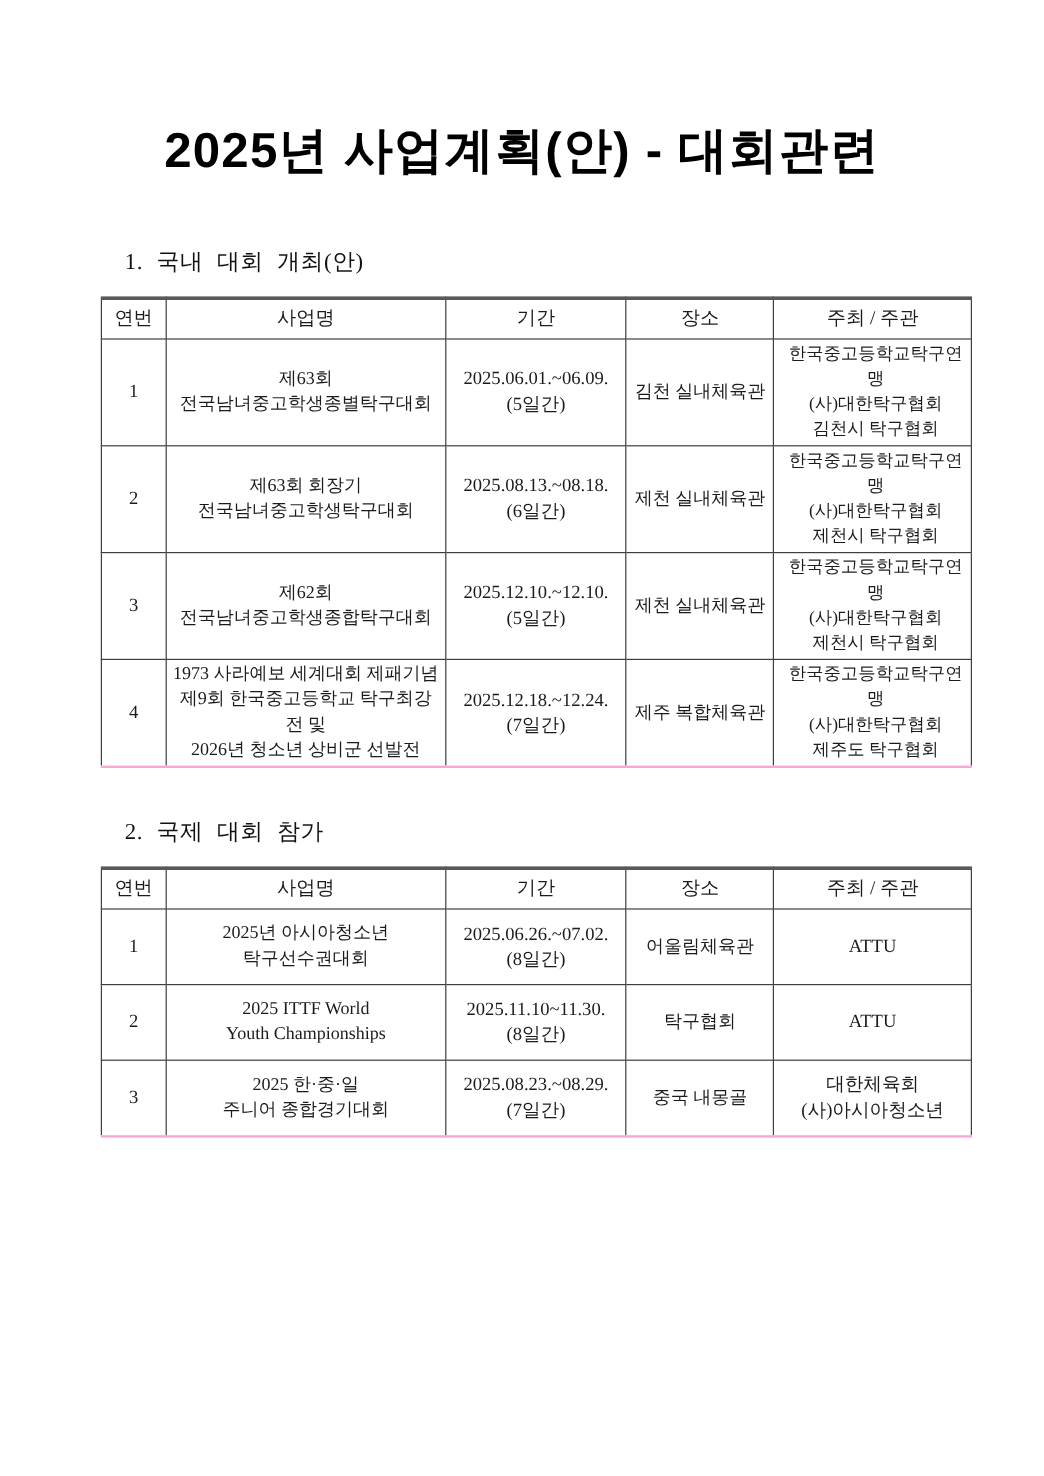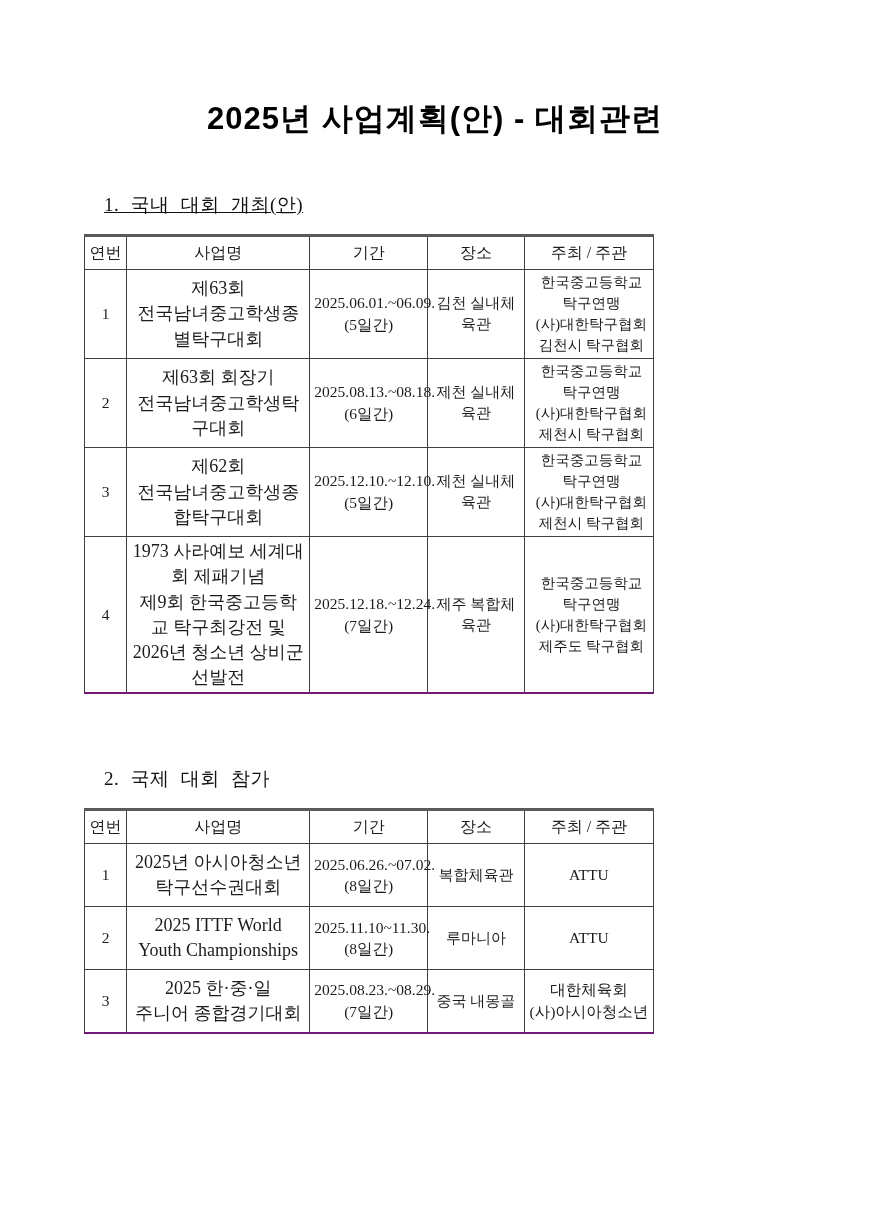--- a/index.html
+++ b/index.html
@@ -15,42 +15,42 @@
   .page {
     position: absolute;
     inset: 0;
     background: #ffffff;
   }
   .doc-title {
     margin-top: 98px;
     text-align: center;
     font-family: "Liberation Sans", "DejaVu Sans", sans-serif;
     font-weight: 800;
-    font-size: 31px;
+    font-size: 41px;
     letter-spacing: 1px;
     color: #000000;
   }
   .section {
     margin-left: 84px;
     margin-right: 84px;
   }
   .section-heading {
     font-size: 19px;
     letter-spacing: 0.5px;
     word-spacing: 6px;
     color: #111111;
     margin-left: 20px;
   }
-  .section-1 .section-heading { margin-top: 52px; margin-bottom: 16px; text-decoration: underline; }
-  .section-2 .section-heading { margin-top: 72px; margin-bottom: 16px; }
+  .section-1 .section-heading { margin-top: 52px; margin-bottom: 16px; }
+  .section-2 .section-heading { margin-top: 40px; margin-bottom: 16px; }
   table.plan-table {
-    width: 570px;
+    width: 726px;
     border-collapse: collapse;
     border-top: 3px solid #595959;
-    border-bottom: 2px solid #701a75;
+    border-bottom: 2px solid #f9a8d4;
     table-layout: fixed;
   }
   .plan-table th, .plan-table td {
     border: 1px solid #3f3f3f;
     font-weight: normal;
     text-align: center;
     vertical-align: middle;
     font-size: 15.5px;
     line-height: 1.4;
     white-space: pre-line;
@@ -60,21 +60,21 @@
   .plan-table th {
     height: 34px;
     font-size: 16px;
   }
   .plan-table td { height: 63px; }
   .plan-table .col0 { width: 7.4%; }
   .plan-table .col1 { width: 32.2%; }
   .plan-table .col2 { width: 20.7%; }
   .plan-table .col3 { width: 17.0%; }
   .plan-table .col4 { width: 22.7%; }
-  .plan-table td.col1 { font-size: 18px; }
+  .plan-table td.col1 { font-size: 15px; }
   .plan-table td.col3 { font-size: 15px; }
   table.org-left td.col4 {
     text-align: center;
     padding-left: 9px;
     font-size: 14.5px;
     line-height: 1.45;
   }
 </style>
 </head>
 <body>
@@ -157,30 +157,30 @@
             <th class="col4">주최 / 주관</th>
           </tr>
         </thead>
       <tbody>
           <tr>
             <td class="col0">1</td>
             <td class="col1">2025년 아시아청소년
 탁구선수권대회</td>
             <td class="col2">2025.06.26.~07.02.
 (8일간)</td>
-            <td class="col3">복합체육관</td>
+            <td class="col3">어울림체육관</td>
             <td class="col4">ATTU</td>
           </tr>
           <tr>
             <td class="col0">2</td>
             <td class="col1">2025 ITTF World
 Youth Championships</td>
             <td class="col2">2025.11.10~11.30.
 (8일간)</td>
-            <td class="col3">루마니아</td>
+            <td class="col3">탁구협회</td>
             <td class="col4">ATTU</td>
           </tr>
           <tr>
             <td class="col0">3</td>
             <td class="col1">2025 한·중·일
 주니어 종합경기대회</td>
             <td class="col2">2025.08.23.~08.29.
 (7일간)</td>
             <td class="col3">중국 내몽골</td>
             <td class="col4">대한체육회

